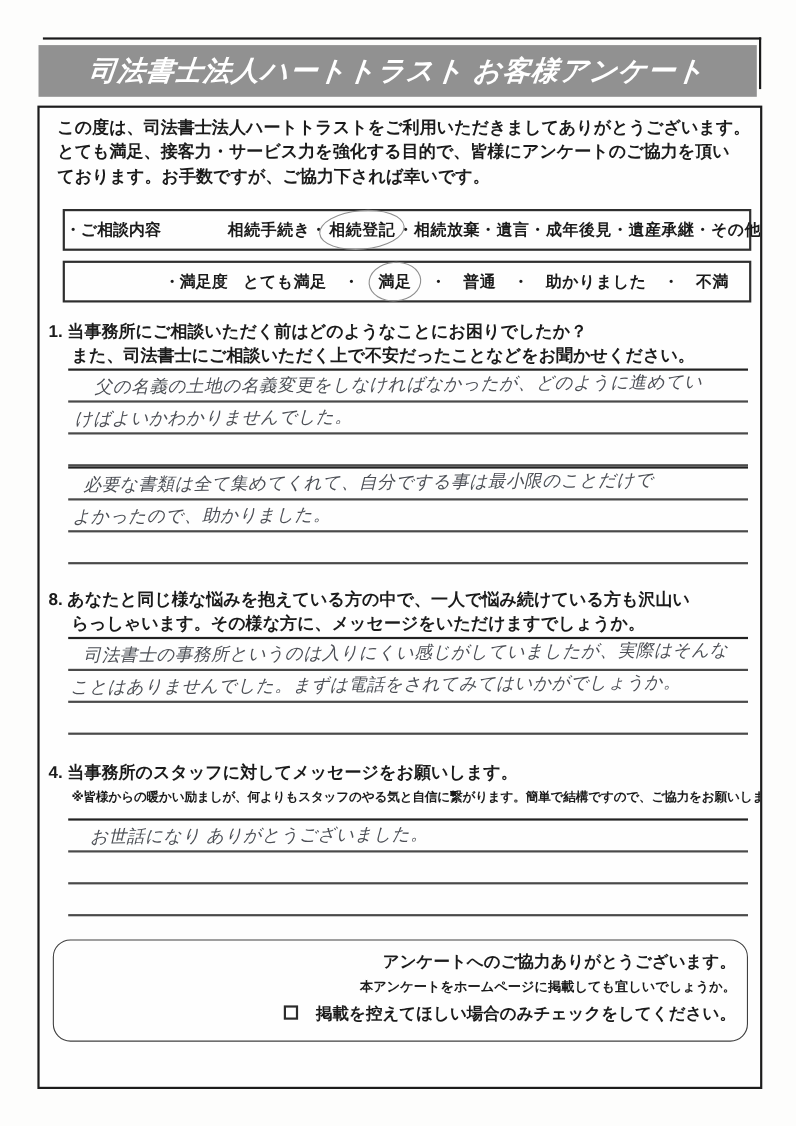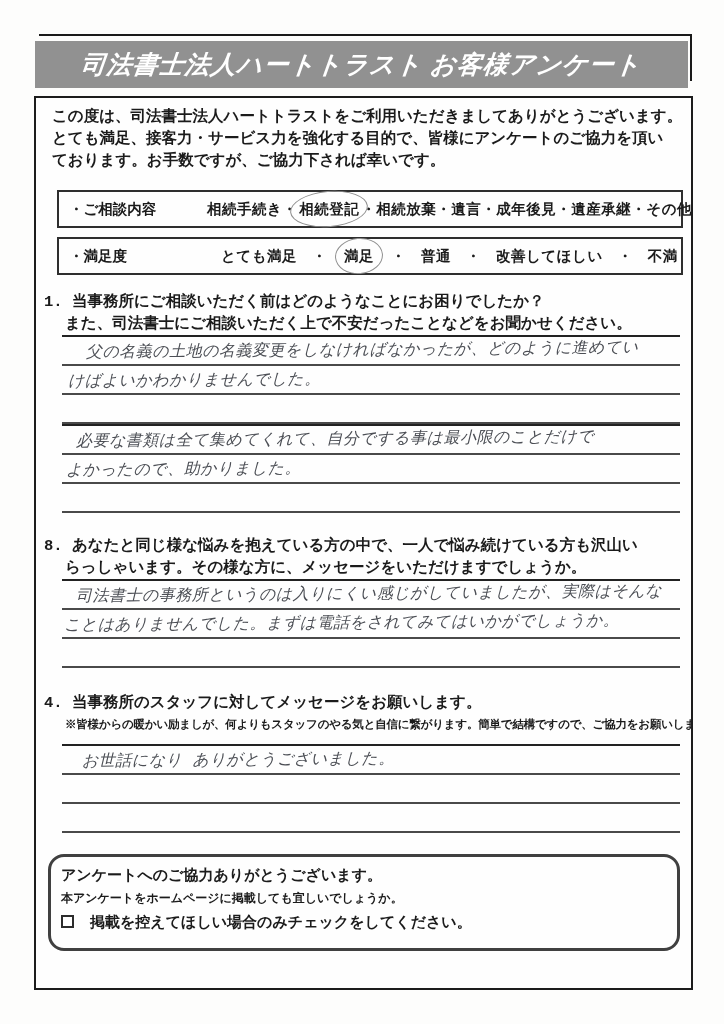--- a/index.html
+++ b/index.html
@@ -21,32 +21,32 @@
     display:flex; align-items:center; justify-content:center;
   }
   .title-bar h1 {
     color:#ffffff; font-size:25px; font-weight:bold; font-style:italic;
     letter-spacing:1px; white-space:nowrap; transform:skewX(-6deg);
   }
 
   
   .main-box {
     margin:8px 31px 0 34px; height:894px; border:2px solid #1c1c1c;
-    background:#fefefe; overflow:hidden; padding-top:5px;font-family:Liberation Mono, monospace;
+    background:#fefefe; overflow:hidden; padding-top:5px;
   }
 
   .intro { margin:3px 18px 0 16px; font-size:15.5px; font-weight:600; line-height:22px; }
 
   
   .opt-box {
     margin:18px 8px 0 21px; height:38px; border:2px solid #2e2e2e;
     display:flex; align-items:center; font-size:14.5px; font-weight:600;
   }
-  .opt-box.sat { margin-top:9px; }
-  .opt-label { width:148px; padding-left:10px; flex:none; }
+  .opt-box.sat { margin-top:9px;text-align:right; }
+  .opt-label { width:148px; flex:none; }
   .opt-options { white-space:nowrap; letter-spacing:.5px; }
   .opt-box.sat .opt-options { margin-left:14px; }
   .circled { position:relative; display:inline-block; padding:0 2px; }
   .circled::after {
     content:""; position:absolute; left:-7px; right:-7px; top:-9px; bottom:-8px;
     border:1.5px solid #8f8f8f; border-radius:50%; transform:rotate(-5deg);
     pointer-events:none;
   }
 
   
@@ -61,22 +61,22 @@
   .answers.a4 { margin-top:8px; }
   .answer-row { position:relative; height:29px; border-bottom:2px solid #4a4a4a; }
   .handwriting {
     position:absolute; bottom:1px; left:20px; white-space:nowrap;
     font-size:16px; font-style:italic; color:#3d4047; letter-spacing:.5px;
     transform:rotate(-0.5deg); transform-origin:left bottom; opacity:.92;
   }
 
   
   .footer-box {
-    margin:21px 11px 0 12px; border:3px solid #404040; border-radius:16px;
-    padding:9px 10px 11px; text-align:left;
+    margin:21px 11px 0 12px; border:1px solid #404040; border-radius:16px;
+    padding:9px 10px 11px; text-align:right;
   }
   .footer-line1 { font-size:15px; font-weight:bold; line-height:22px; }
   .footer-line2 { font-size:12px; font-weight:600; line-height:23px; }
   .footer-line3 { font-size:15px; font-weight:600; line-height:26px; }
   .checkbox {
     display:inline-block; width:13px; height:13px; border:2px solid #2c2c2c;
     vertical-align:-1px; margin-right:16px; background:#fff;
   }
 </style>
 </head>
@@ -99,21 +99,21 @@
       <div class="q-line">ております。お手数ですが、ご協力下されば幸いです。</div>
     </div>
 
     <div class="opt-box">
       <span class="opt-label">・ご相談内容</span>
       <span class="opt-options"><span>相続手続き・</span><span class="circled">相続登記</span><span>・相続放棄・遺言・成年後見・遺産承継・その他</span></span>
     </div>
 
     <div class="opt-box sat">
       <span class="opt-label">・満足度</span>
-      <span class="opt-options"><span>とても満足　・　</span><span class="circled">満足</span><span>　・　普通　・　改善してほしい　・　不満</span></span>
+      <span class="opt-options"><span>とても満足　・　</span><span class="circled">満足</span><span>　・　普通　・　助かりました　・　不満</span></span>
     </div>
 
     <div class="question q1">
       <div class="q-line">1. 当事務所にご相談いただく前はどのようなことにお困りでしたか？</div>
       <div class="q-line q-line2">また、司法書士にご相談いただく上で不安だったことなどをお聞かせください。</div>
     </div>
     <div class="answers">
       <div class="answer-row">
         <span class="handwriting" style="left:24px">父の名義の土地の名義変更をしなければなかったが、どのように進めてい</span>
       </div>

